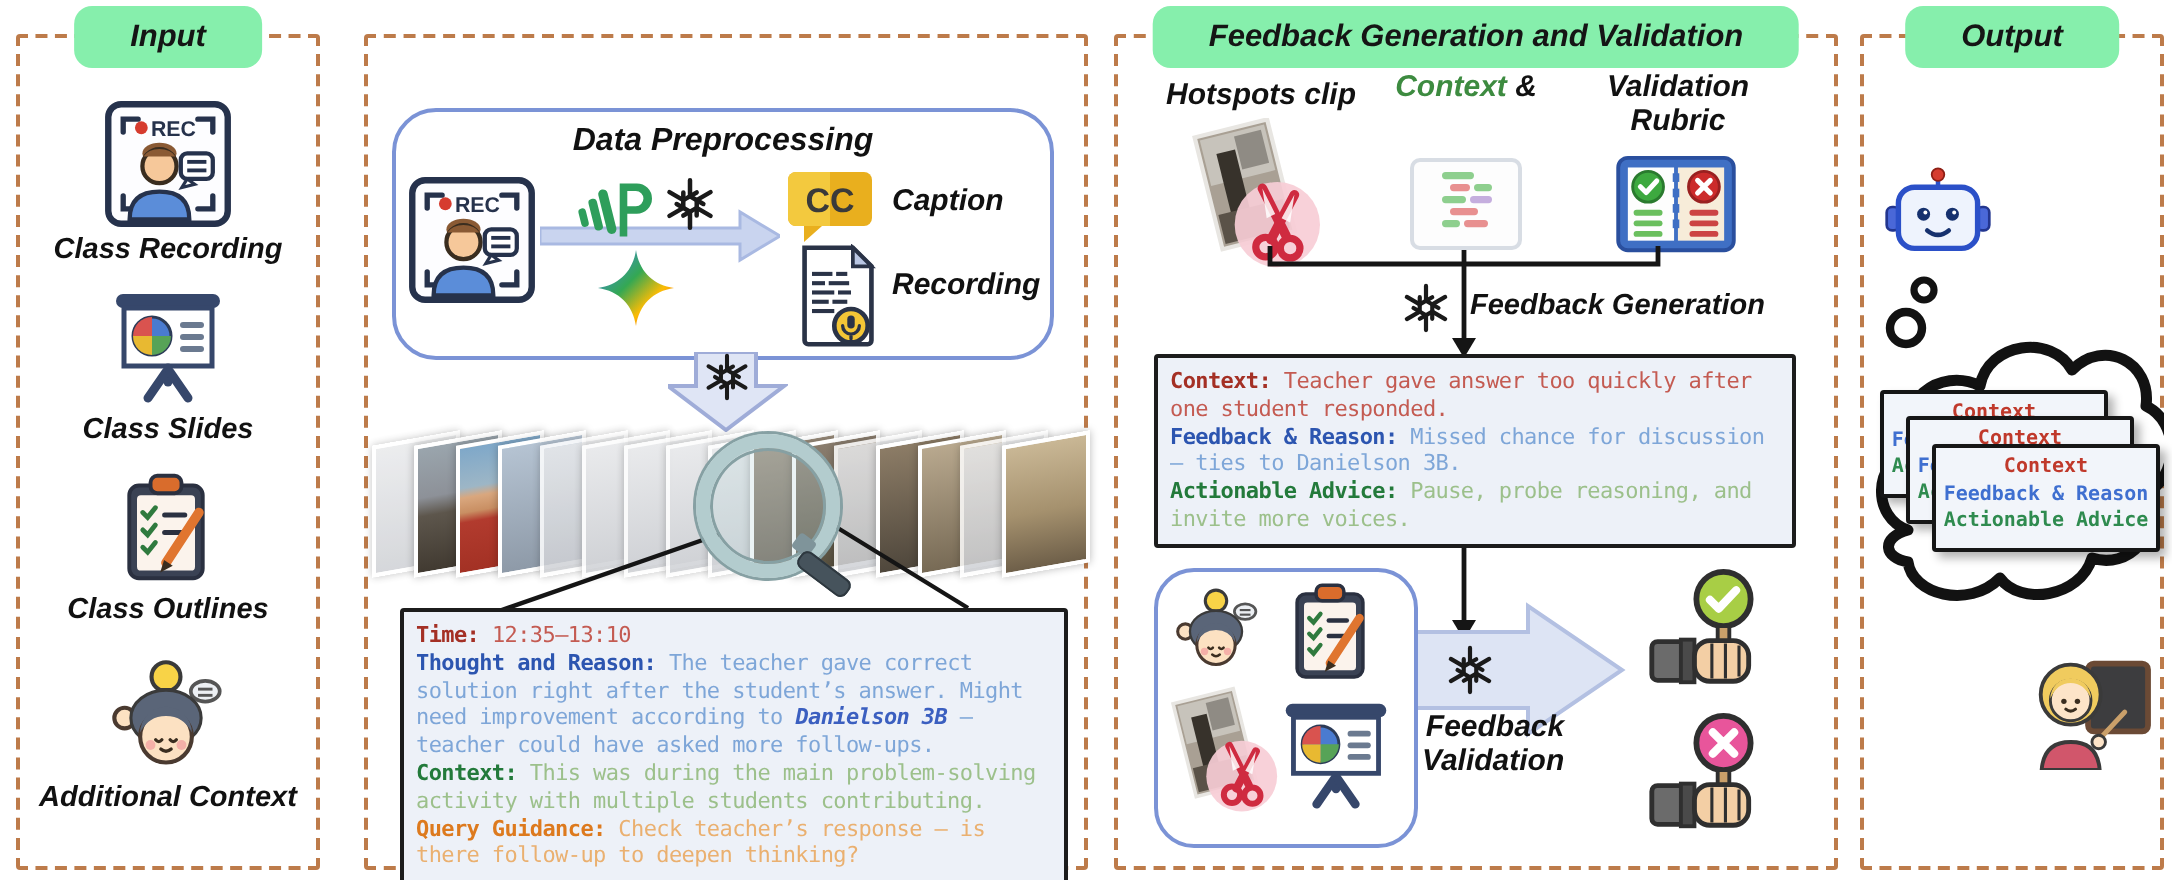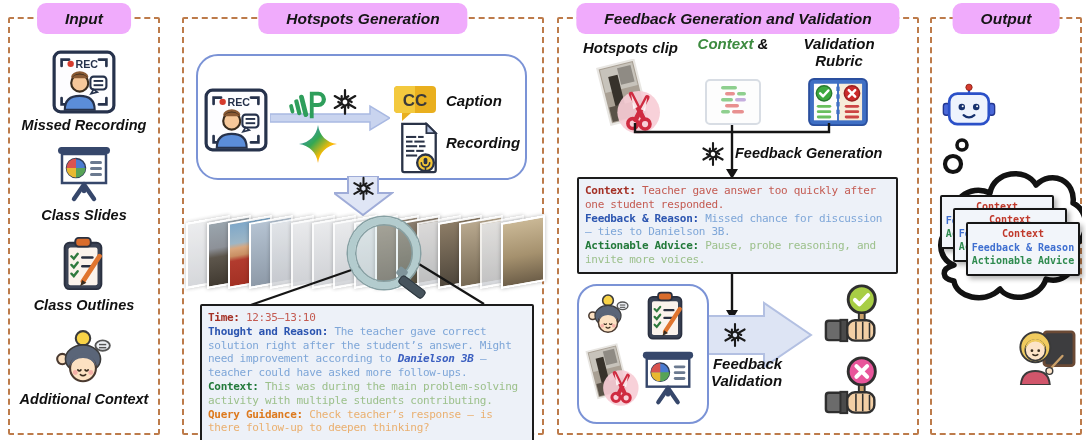--- a/index.html
+++ b/index.html
@@ -4,21 +4,21 @@
 <style>
   html,body{margin:0;padding:0;background:#fff;}
   #canvas{position:relative;width:1086px;height:440px;background:#fff;overflow:hidden;
           font-family:"Liberation Sans",sans-serif;}
   .panel{position:absolute;top:17px;height:414px;border:2px dashed #bd7b4a;border-radius:2px;background:#fff;}
   #panel-input{left:8px;width:148px;}
   #panel-hotspots{left:182px;width:358px;}
   #panel-feedback{left:557px;width:358px;}
   #panel-output{left:930px;width:148px;}
   .pill{position:absolute;top:-16px;left:50%;transform:translateX(-50%);
-        background:#f0abfc;border-radius:9px;padding:0 28px;height:31px;line-height:31px;
+        background:#86efac;border-radius:9px;padding:0 28px;height:31px;line-height:31px;
         font-size:15.5px;font-weight:bold;font-style:italic;color:#151515;white-space:nowrap;z-index:5;}
   .ilabel{position:absolute;font-style:italic;font-weight:bold;color:#111;font-size:14.5px;
           text-align:center;white-space:nowrap;}
   .abs{position:absolute;}
   
   .in-item-label{left:0;right:0;}
   
   .prep-box{position:absolute;left:12px;top:35px;width:327px;height:122px;border:2px solid #7b93d6;
             border-radius:22px;background:#fff;}
   .prep-title{position:absolute;top:6px;left:0;right:0;text-align:center;font-style:italic;
@@ -309,39 +309,39 @@
   </symbol>
 </svg>
 
 <div id="canvas">
 
   <div class="panel" id="panel-input">
     <div class="pill">Input</div>
     <svg class="abs" style="left:42px;top:31px" width="64" height="64">
         <use href="#sym-rec"></use>
       </svg>
-    <div class="ilabel in-item-label" style="top:98px">Missed Recording</div>
+    <div class="ilabel in-item-label" style="top:98px">Class Recording</div>
     <svg class="abs" style="left:44px;top:124px" width="60" height="60">
         <use href="#sym-slides"></use>
       </svg>
     <div class="ilabel in-item-label" style="top:188px">Class Slides</div>
     <svg class="abs" style="left:44px;top:216px" width="58" height="58">
         <use href="#sym-outlines"></use>
       </svg>
     <div class="ilabel in-item-label" style="top:278px">Class Outlines</div>
     <svg class="abs" style="left:42px;top:308px" width="62" height="62">
         <use href="#sym-personbulb"></use>
       </svg>
     <div class="ilabel in-item-label" style="top:372px">Additional Context</div>
   </div>
 
   <div class="panel" id="panel-hotspots">
-    <div class="pill">Hotspots Generation</div>
 
     <div class="prep-box">
+      <div class="prep-title">Data Preprocessing</div>
       <svg class="abs" style="left:6px;top:32px" width="64" height="64">
           <use href="#sym-rec"></use>
         </svg>
       <svg class="abs" style="left:72px;top:48px" width="120" height="28" viewBox="0 0 120 28">
         <polygon points="0,10 100,10 100,2 120,14 100,26 100,18 0,18" fill="#c9d4ef" stroke="#a9b9e2" stroke-width="1.5"></polygon>
       </svg>
       <svg class="abs" style="left:90px;top:30px" width="38" height="38">
           <use href="#sym-greenp"></use>
         </svg>
       <svg class="abs" style="left:132px;top:31px" width="30" height="30">

